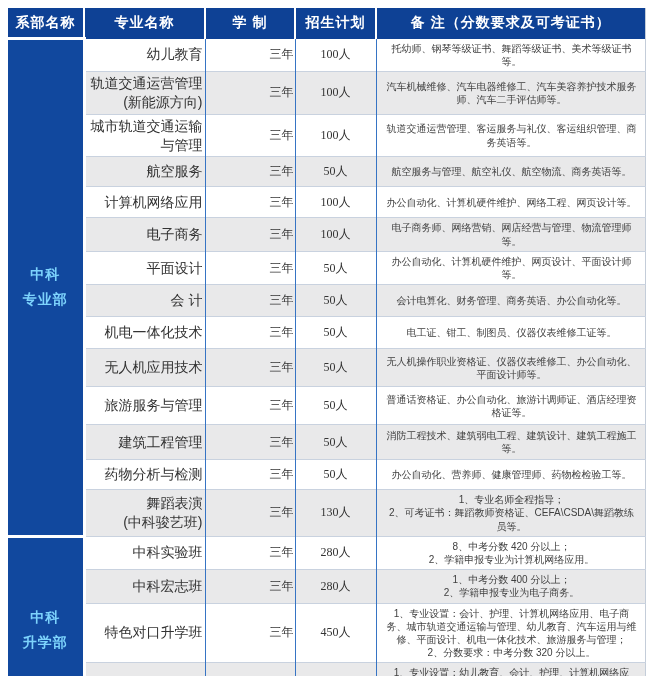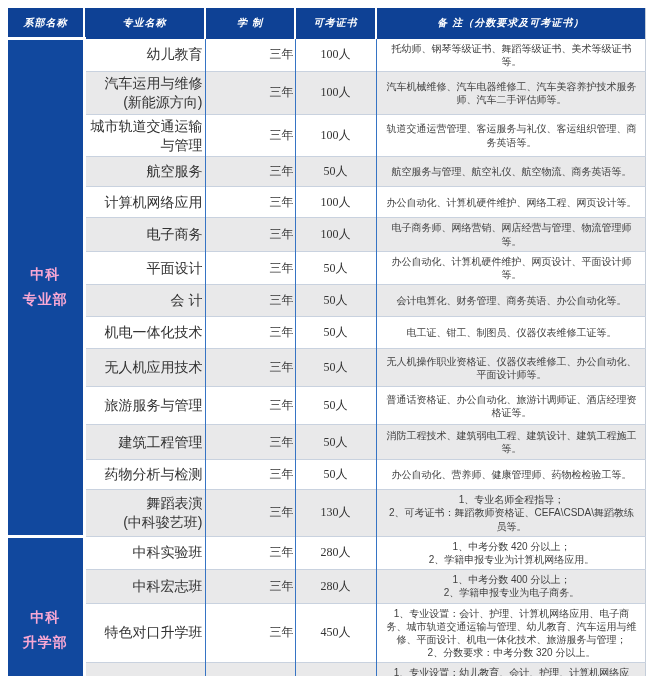--- a/index.html
+++ b/index.html
@@ -18,45 +18,44 @@
   }
   col.c-dept{width:76px;}
   col.c-major{width:121px;}
   col.c-dur{width:90px;}
   col.c-quota{width:81px;}
   col.c-remark{width:269px;}
 
   th{
     background:#0e4195;
     color:#ffffff;
-    font-size:10px;
+    font-size:14px;
     font-weight:bold;
     height:25px;
     padding:2px 0;
     text-align:center;
     letter-spacing:1px;
     border-left:2px solid #ffffff;
     white-space:nowrap;
     overflow:hidden;
-    font-style:italic;
   }
   th:first-child{border-left:none;}
 
   td{
     border-top:1px solid #c9d2df;
     vertical-align:middle;
     color:#333333;
   }
   tbody tr:first-child td{border-top:none;}
   tbody tr:nth-child(even) td{background:#e9e9ea;}
   tbody tr:nth-child(odd) td{background:#ffffff;}
 
   td.dept{
     background:#11489e !important;
-    color:#f9a8d4;
+    color:#7dd3fc;
     font-weight:bold;
     font-size:14px;
     text-align:center;
     line-height:1.8;
     white-space:pre-line;
     border-top:3px solid #ffffff !important;
     border-right:3px solid #ffffff;
     letter-spacing:1px;
   }
   td.major{
@@ -102,36 +101,36 @@
         <col class="c-major">
         <col class="c-dur">
         <col class="c-quota">
         <col class="c-remark">
     </colgroup>
     <thead>
       <tr>
         <th>系部名称</th>
         <th>专业名称</th>
         <th>学 制</th>
-        <th>可考证书</th>
+        <th>招生计划</th>
         <th>备 注（分数要求及可考证书）</th>
       </tr>
     </thead>
     <tbody>
 
       <tr class="h30">
         <td class="dept" rowspan="14">中科
 专业部</td>
         <td class="major">幼儿教育</td>
         <td class="dur">三年</td>
         <td class="quota">100人</td>
         <td class="remark">托幼师、钢琴等级证书、舞蹈等级证书、美术等级证书等。</td>
       </tr>
       <tr class="h36">
-        <td class="major">汽车运用与维修
+        <td class="major">轨道交通运营管理
 (新能源方向)</td>
         <td class="dur">三年</td>
         <td class="quota">100人</td>
         <td class="remark">汽车机械维修、汽车电器维修工、汽车美容养护技术服务师、汽车二手评估师等。</td>
       </tr>
       <tr class="h33">
         <td class="major">城市轨道交通运输与管理</td>
         <td class="dur">三年</td>
         <td class="quota">100人</td>
         <td class="remark">轨道交通运营管理、客运服务与礼仪、客运组织管理、商务英语等。</td>
@@ -204,21 +203,21 @@
         <td class="remark">1、专业名师全程指导；
 2、可考证书：舞蹈教师资格证、CEFA\CSDA\舞蹈教练员等。</td>
       </tr>
 
       <tr class="h33">
         <td class="dept" rowspan="4">中科
 升学部</td>
         <td class="major">中科实验班</td>
         <td class="dur">三年</td>
         <td class="quota">280人</td>
-        <td class="remark">1、中考分数 420 分以上；
+        <td class="remark">8、中考分数 420 分以上；
 2、学籍申报专业为计算机网络应用。</td>
       </tr>
       <tr class="h32">
         <td class="major">中科宏志班</td>
         <td class="dur">三年</td>
         <td class="quota">280人</td>
         <td class="remark">1、中考分数 400 分以上；
 2、学籍申报专业为电子商务。</td>
       </tr>
       <tr class="h57">

